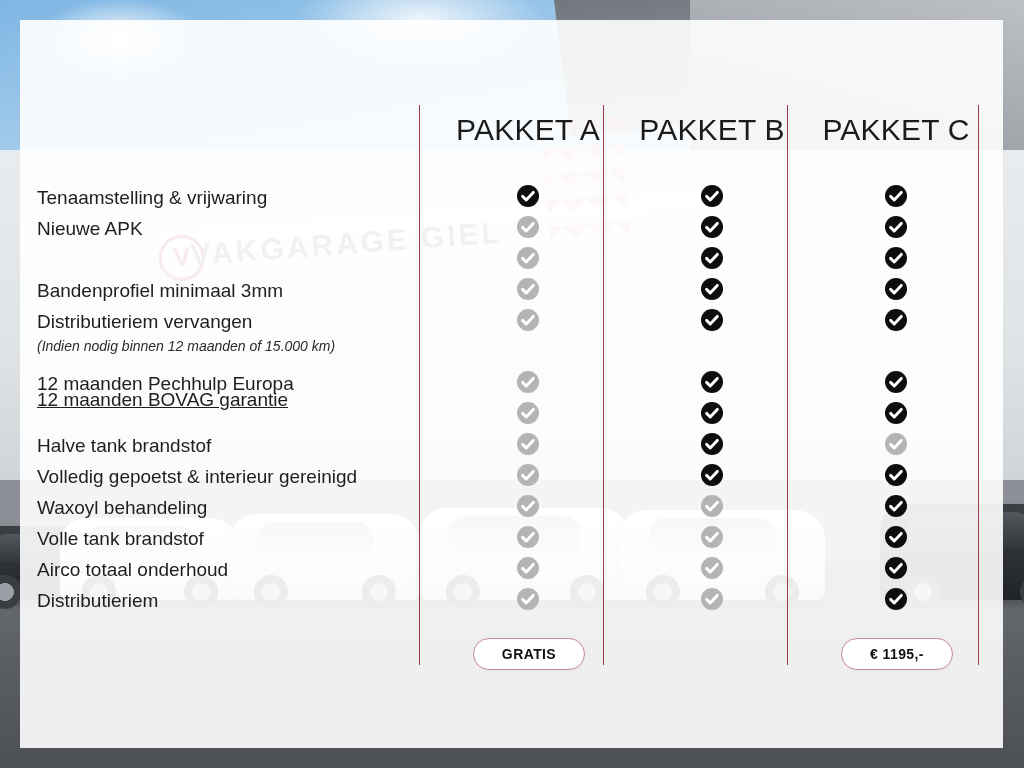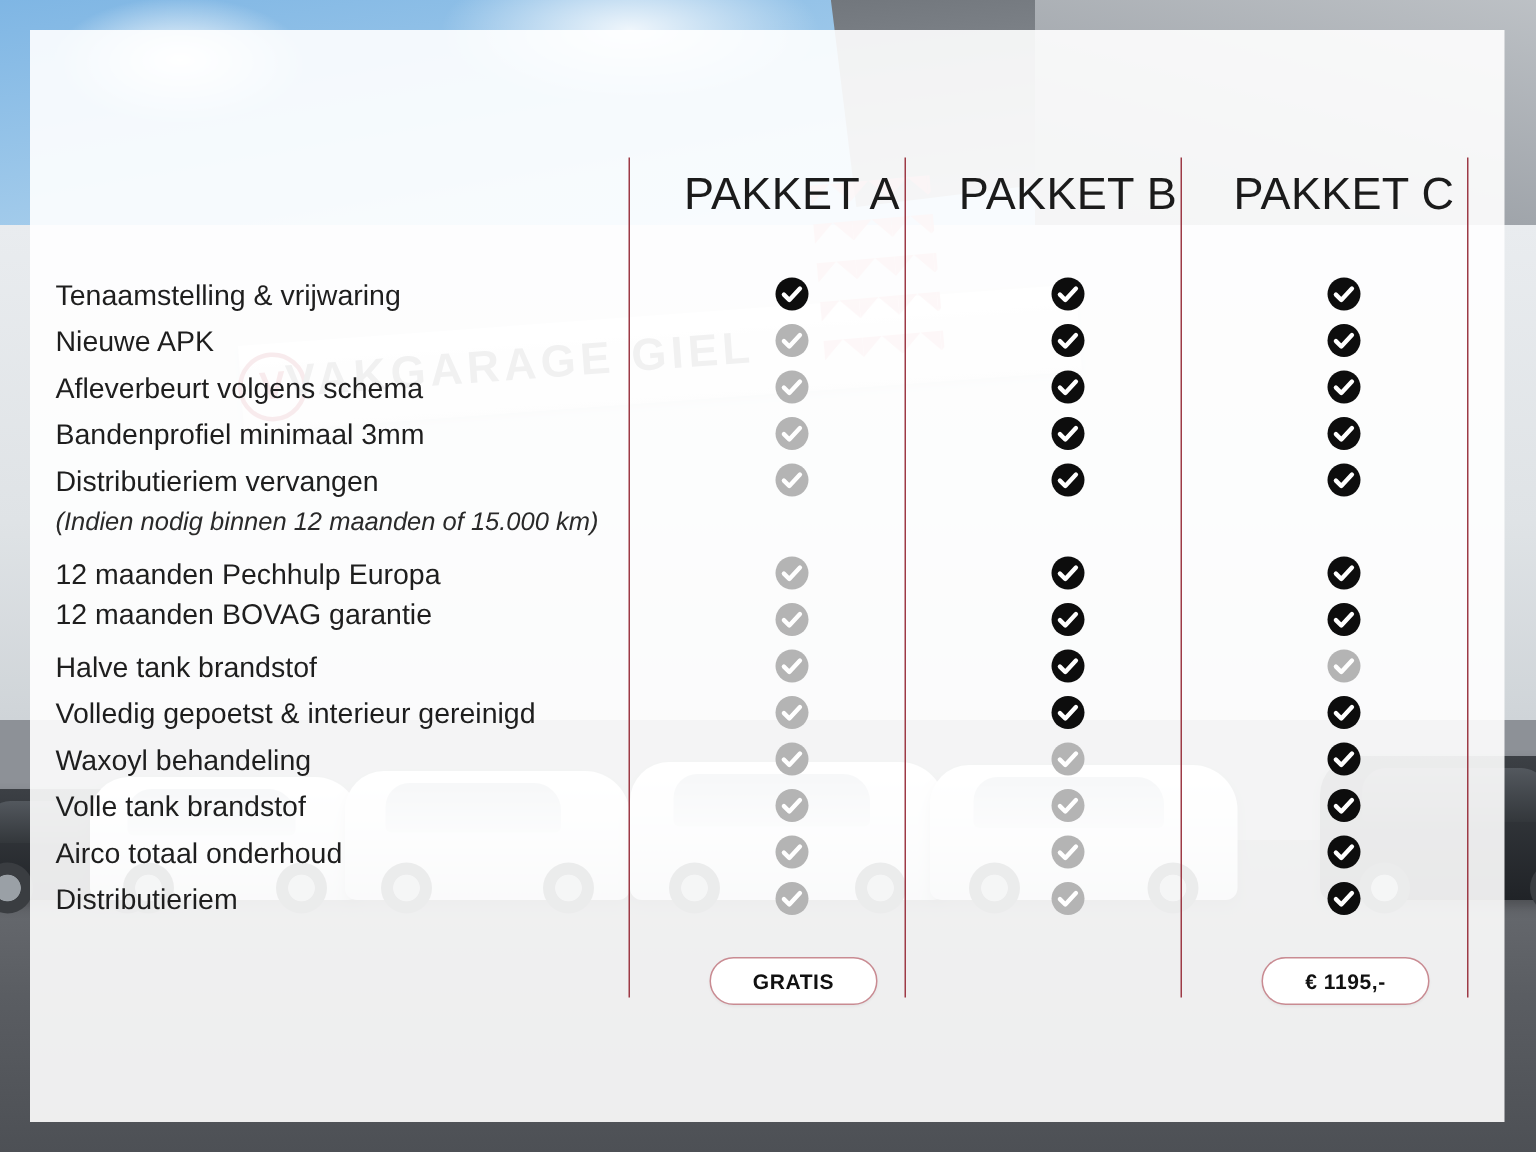--- a/index.html
+++ b/index.html
@@ -96,21 +96,21 @@
   }
 
   .divider{position:absolute;top:85px;width:1px;background:#9d3a46;}
 
   .feature{
     position:absolute;left:17px;
     font-size:19px;color:#1e1e1e;white-space:nowrap;
   }
   .subnote{
     position:absolute;left:17px;
-    font-size:17px;font-style:italic;color:#2a2a2a;white-space:nowrap;
+    font-size:14px;font-style:italic;color:#2a2a2a;white-space:nowrap;
   }
 
   .mark{
     position:absolute;width:22px;height:22px;border-radius:50%;
   }
   .mark.on{background:#0d0d0d;}
   .mark.off{background:#b4b4b4;}
   .mark svg{display:block;}
 
   .badge{
@@ -208,21 +208,20 @@
         <div class="mark on" style="left: 681px; top: 196px; background: rgb(13, 13, 13);">
           <svg width="22" height="22" viewBox="0 0 22 22">
             <path d="M5.6 11.4 L9.2 15 L16.3 7.4" fill="none" stroke="#fff" stroke-width="2.9" stroke-linecap="round" stroke-linejoin="round"></path>
           </svg>
         </div>
         <div class="mark on" style="left: 865px; top: 196px; background: rgb(13, 13, 13);">
           <svg width="22" height="22" viewBox="0 0 22 22">
             <path d="M5.6 11.4 L9.2 15 L16.3 7.4" fill="none" stroke="#fff" stroke-width="2.9" stroke-linecap="round" stroke-linejoin="round"></path>
           </svg>
         </div>
-        <div class="feature" style="top: 229px;">Afleverbeurt volgens schema</div>
         <div class="mark off" style="left: 497px; top: 227px; background: rgb(180, 180, 180);">
           <svg width="22" height="22" viewBox="0 0 22 22">
             <path d="M5.6 11.4 L9.2 15 L16.3 7.4" fill="none" stroke="#fff" stroke-width="2.9" stroke-linecap="round" stroke-linejoin="round"></path>
           </svg>
         </div>
         <div class="mark on" style="left: 681px; top: 227px; background: rgb(13, 13, 13);">
           <svg width="22" height="22" viewBox="0 0 22 22">
             <path d="M5.6 11.4 L9.2 15 L16.3 7.4" fill="none" stroke="#fff" stroke-width="2.9" stroke-linecap="round" stroke-linejoin="round"></path>
           </svg>
         </div>
@@ -273,21 +272,21 @@
         <div class="mark on" style="left: 681px; top: 351px; background: rgb(13, 13, 13);">
           <svg width="22" height="22" viewBox="0 0 22 22">
             <path d="M5.6 11.4 L9.2 15 L16.3 7.4" fill="none" stroke="#fff" stroke-width="2.9" stroke-linecap="round" stroke-linejoin="round"></path>
           </svg>
         </div>
         <div class="mark on" style="left: 865px; top: 351px; background: rgb(13, 13, 13);">
           <svg width="22" height="22" viewBox="0 0 22 22">
             <path d="M5.6 11.4 L9.2 15 L16.3 7.4" fill="none" stroke="#fff" stroke-width="2.9" stroke-linecap="round" stroke-linejoin="round"></path>
           </svg>
         </div>
-        <div class="feature" style="top: 380px;">12 maanden BOVAG garantie</div>
+        <div class="feature" style="top: 369px; text-decoration: underline;">12 maanden BOVAG garantie</div>
         <div class="mark off" style="left: 497px; top: 382px; background: rgb(180, 180, 180);">
           <svg width="22" height="22" viewBox="0 0 22 22">
             <path d="M5.6 11.4 L9.2 15 L16.3 7.4" fill="none" stroke="#fff" stroke-width="2.9" stroke-linecap="round" stroke-linejoin="round"></path>
           </svg>
         </div>
         <div class="mark on" style="left: 681px; top: 382px; background: rgb(13, 13, 13);">
           <svg width="22" height="22" viewBox="0 0 22 22">
             <path d="M5.6 11.4 L9.2 15 L16.3 7.4" fill="none" stroke="#fff" stroke-width="2.9" stroke-linecap="round" stroke-linejoin="round"></path>
           </svg>
         </div>

